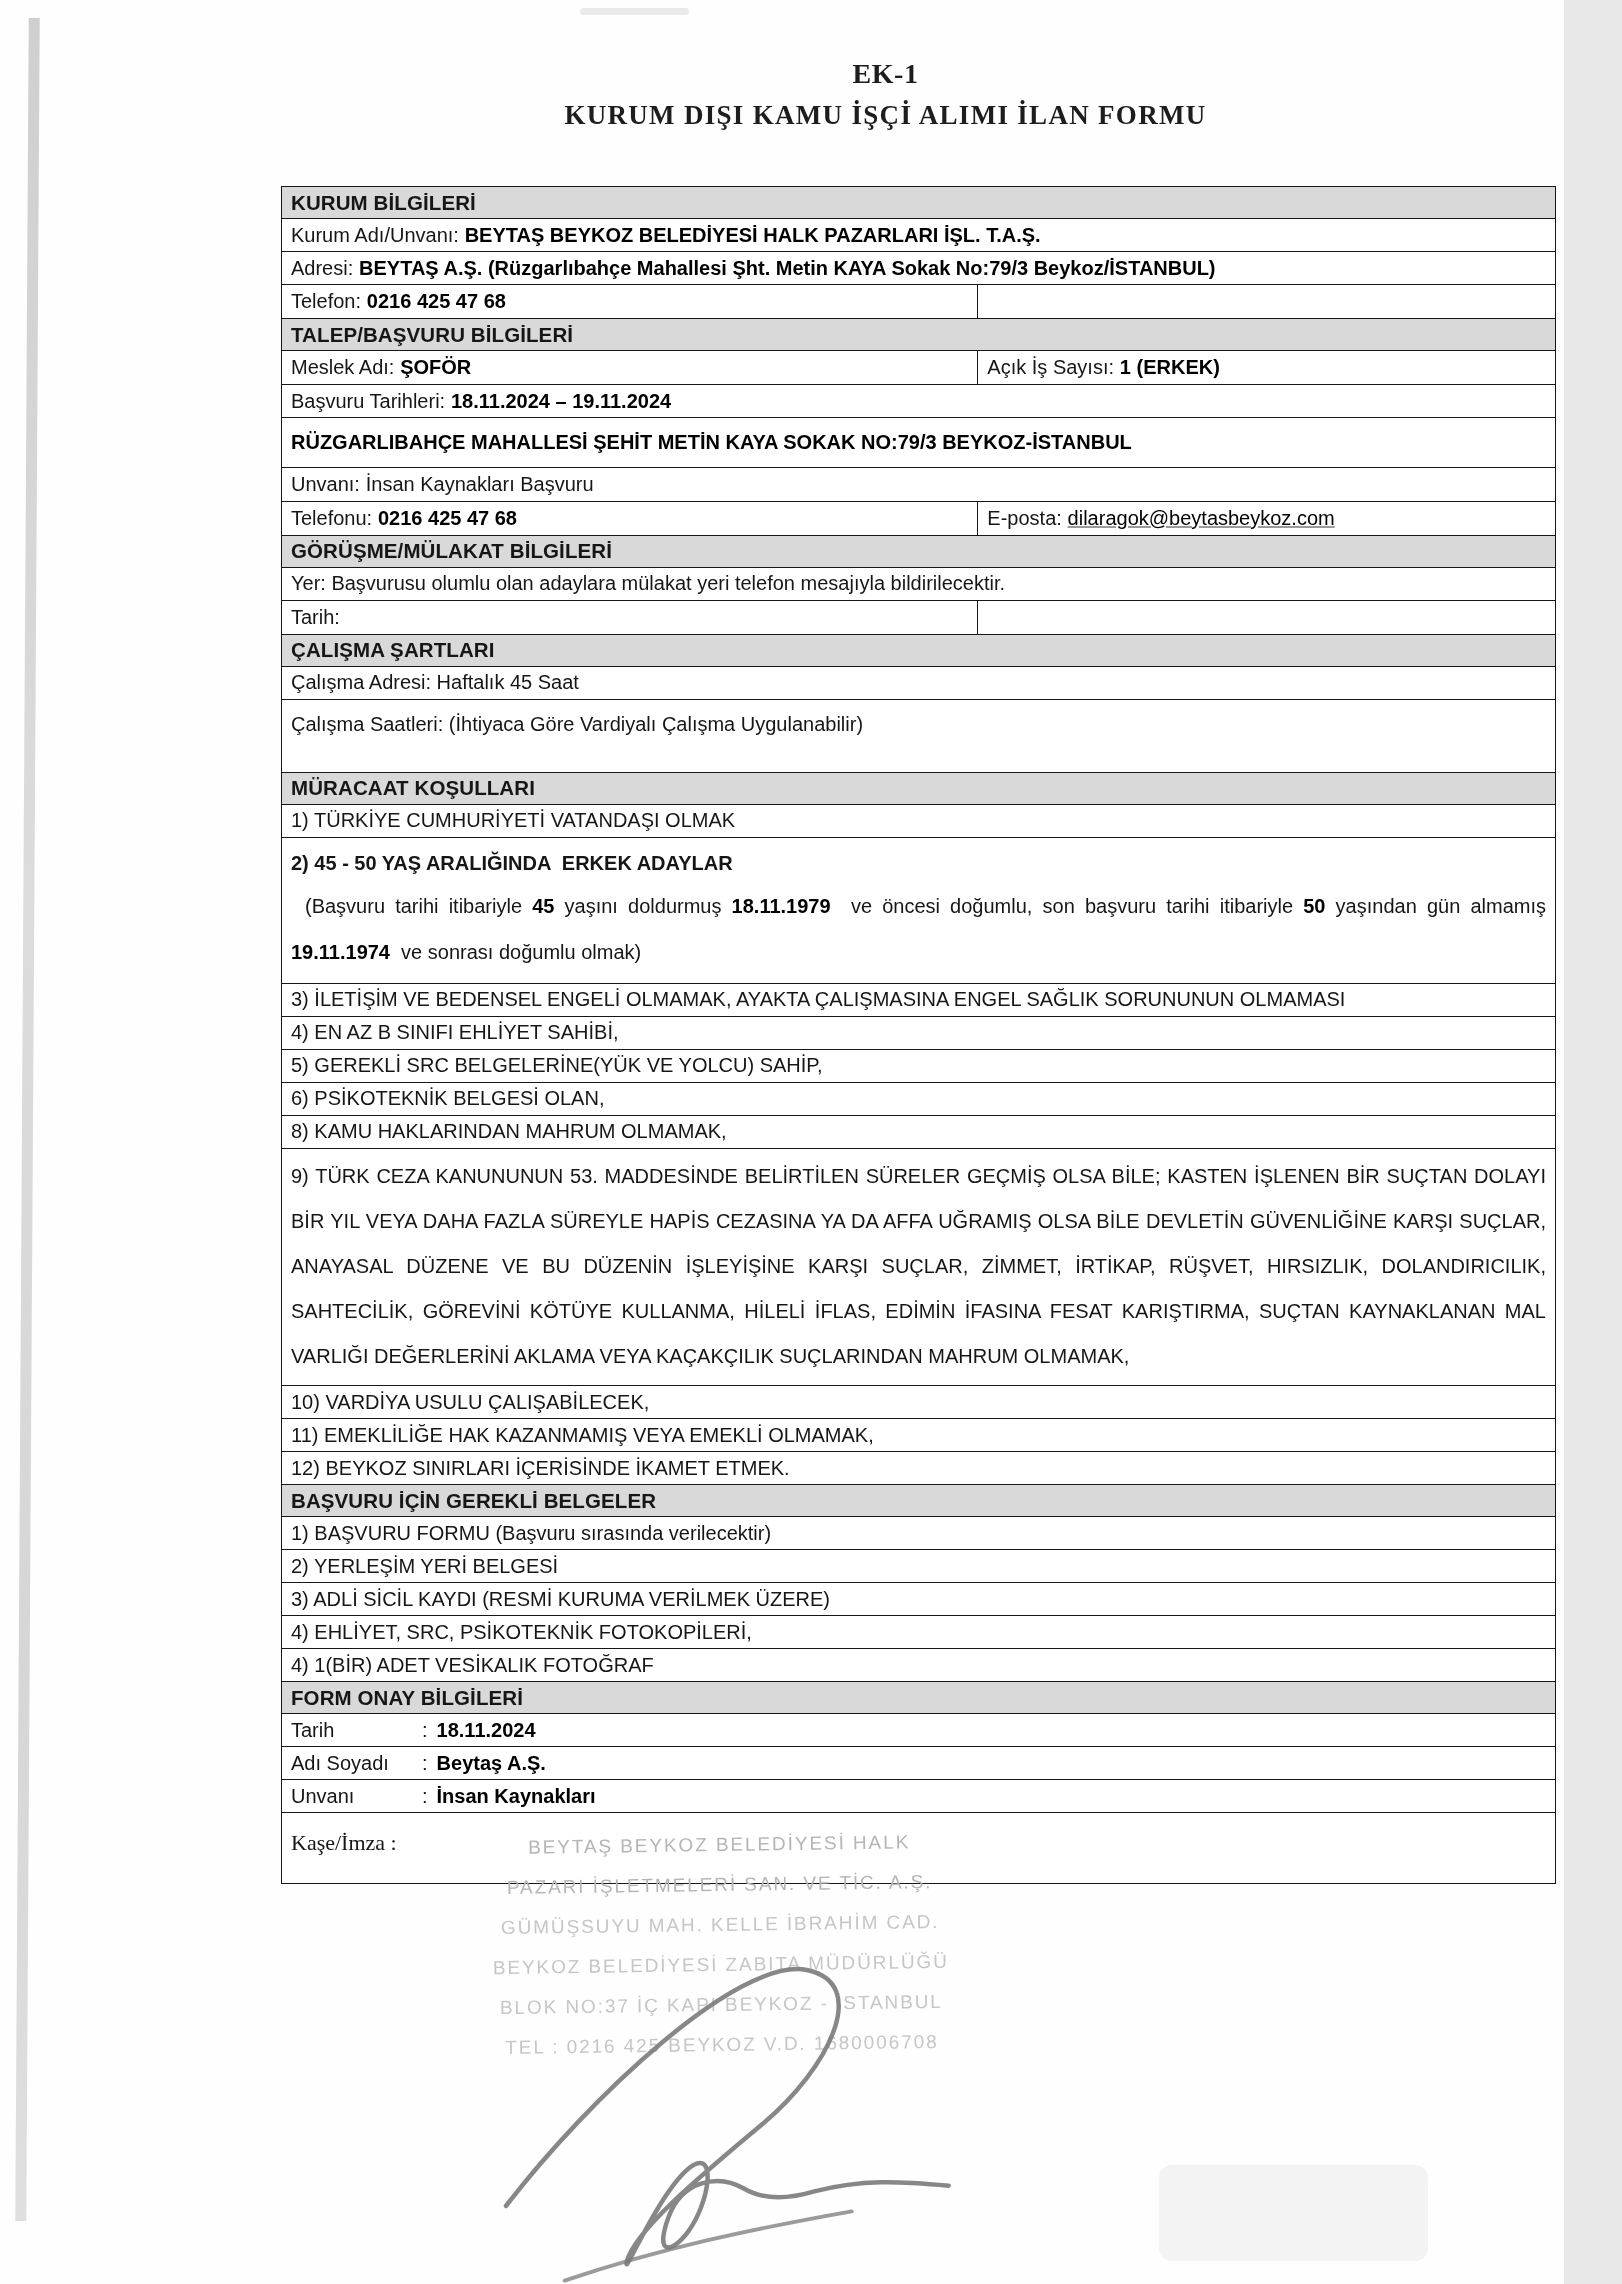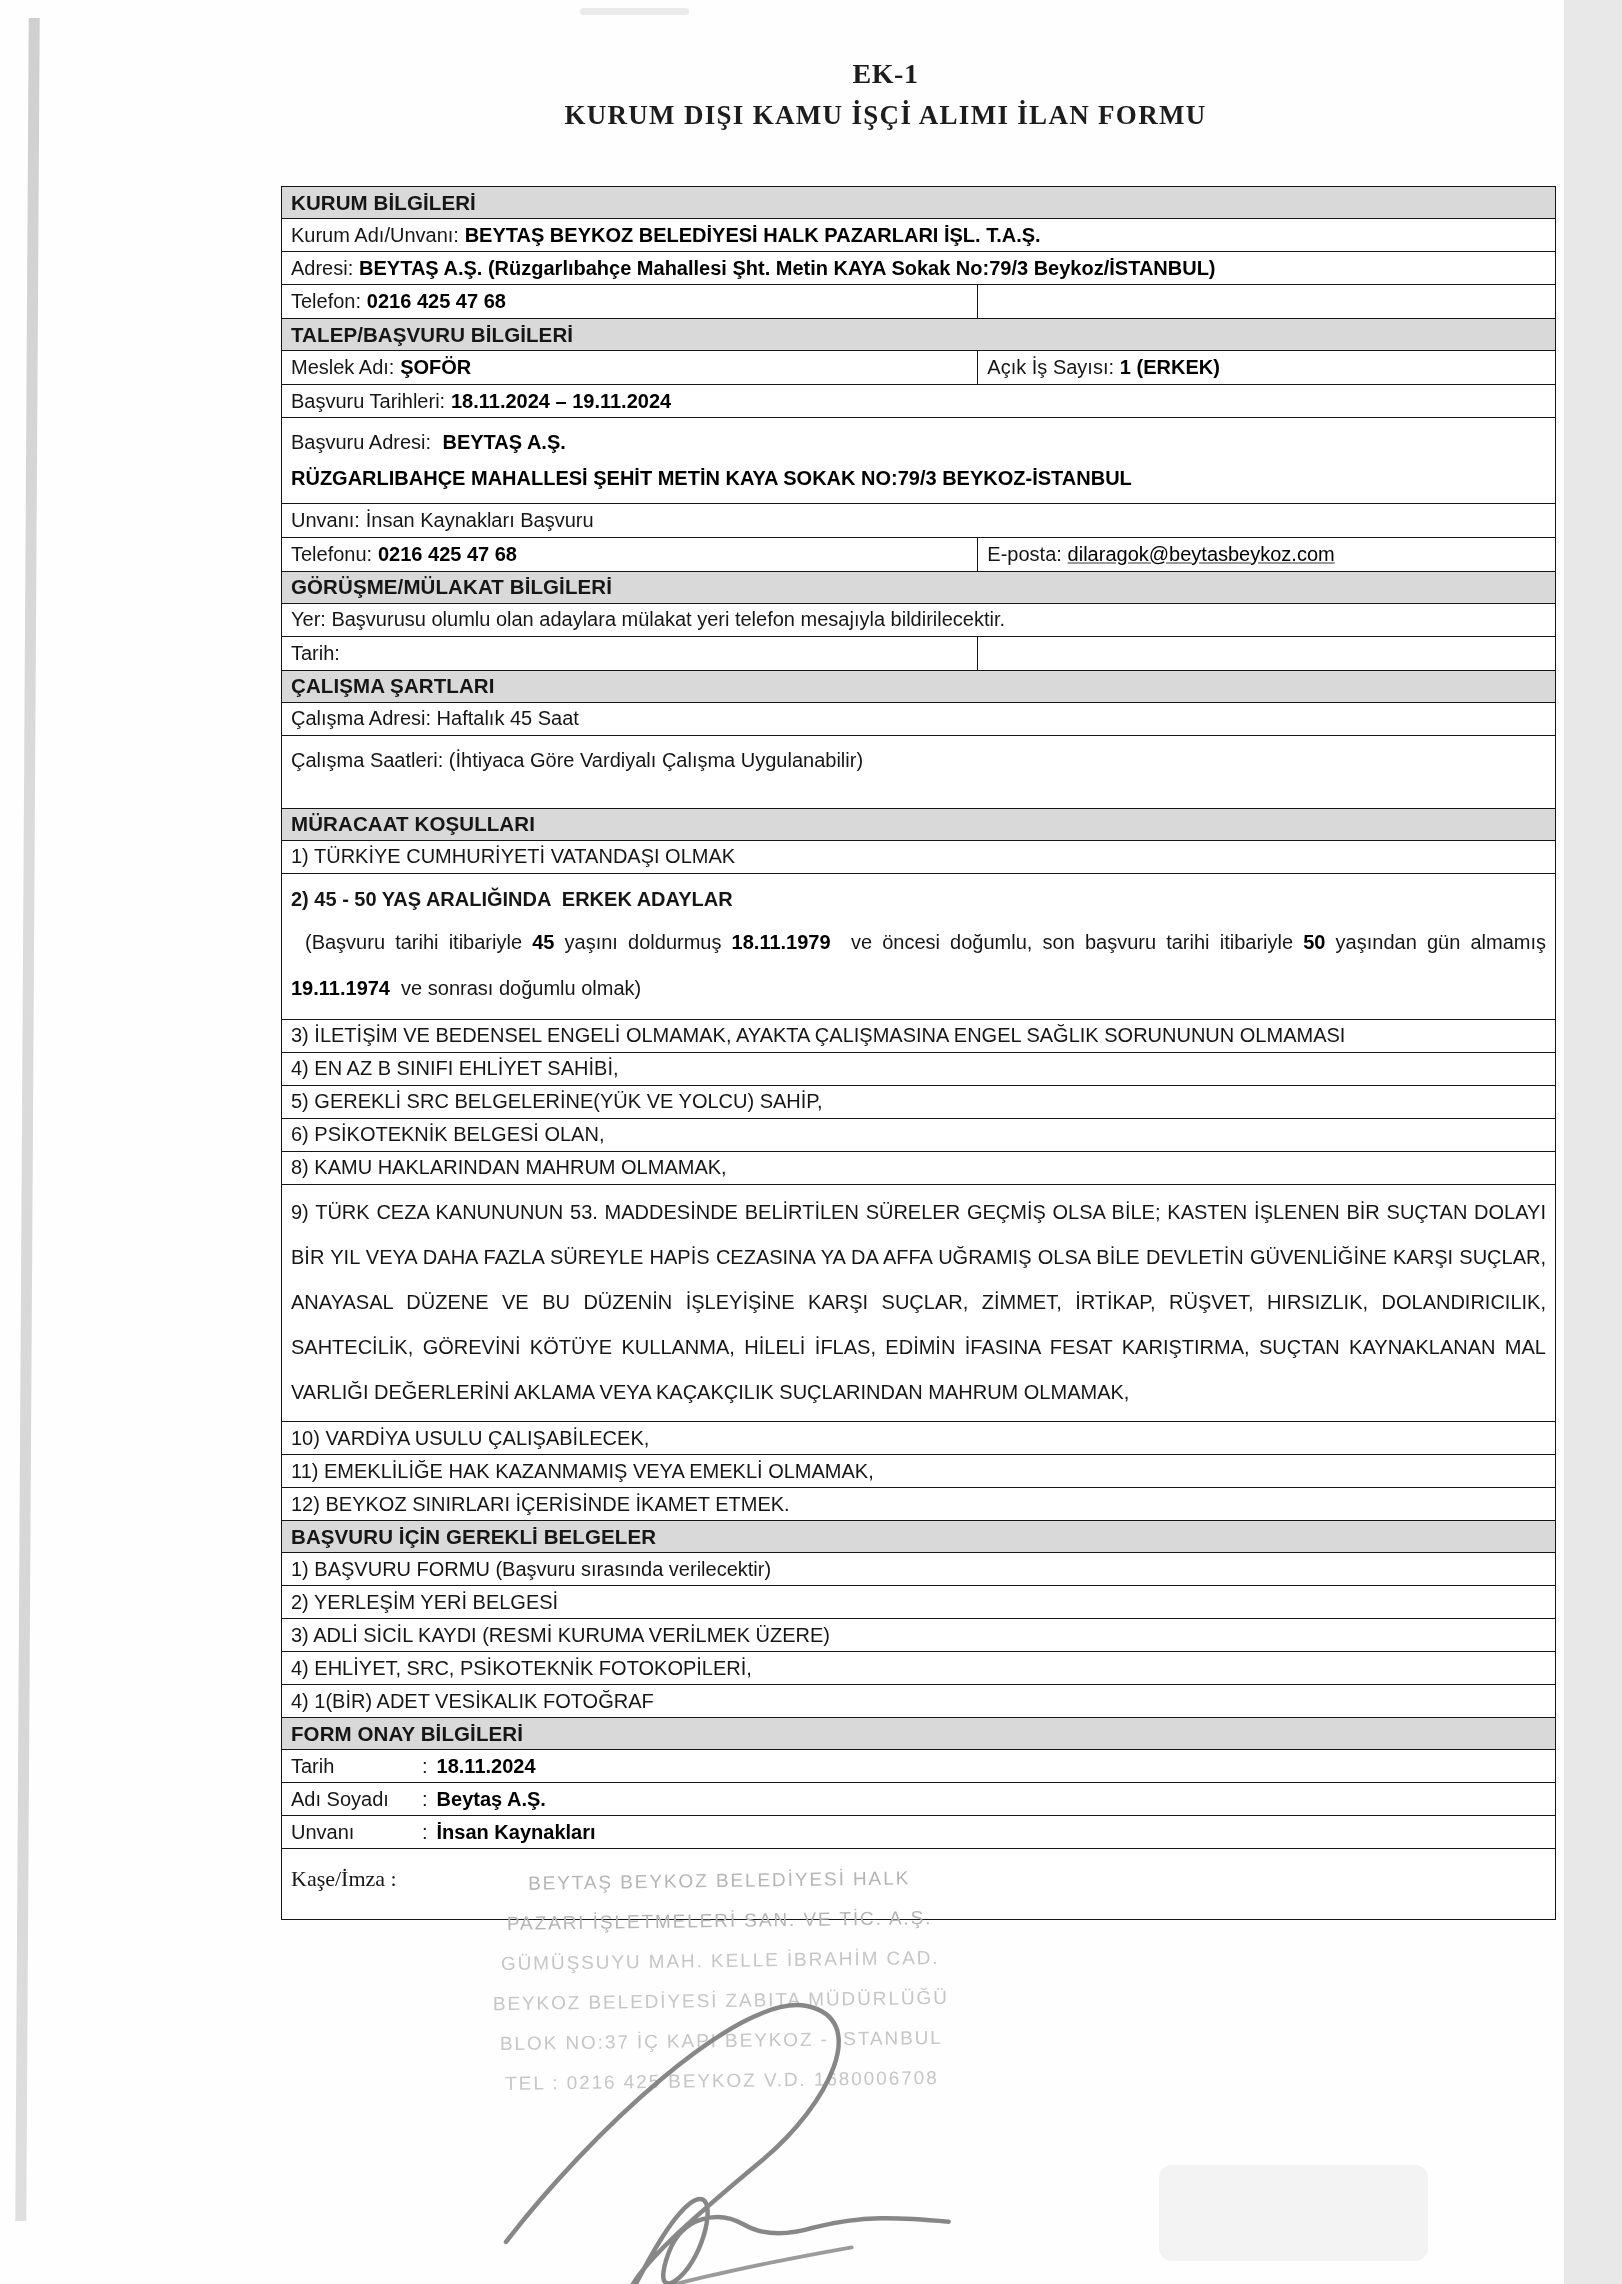--- a/index.html
+++ b/index.html
@@ -104,24 +104,20 @@
       <div class="c2">
         <span class="lbl">Açık İş Sayısı:</span>
         <span class="val">1 (ERKEK)</span>
       </div>
     </div>
     <div class="r single">
       <span class="lbl">Başvuru Tarihleri:</span>
       <span class="val">18.11.2024 – 19.11.2024</span>
     </div>
     <div class="r two-line">
-      <div>
-        <span class="lbl">Başvuru Adresi:</span>
-        <span class="val">BEYTAŞ A.Ş.</span>
-      </div>
       <div class="val">RÜZGARLIBAHÇE MAHALLESİ ŞEHİT METİN KAYA SOKAK NO:79/3 BEYKOZ-İSTANBUL</div>
     </div>
     <div class="r cols">
       <div class="c2">
         <span class="lbl">Unvanı:</span>
         <span>İnsan Kaynakları Başvuru</span>
       </div>
     </div>
     <div class="r cols">
       <div class="c1">

